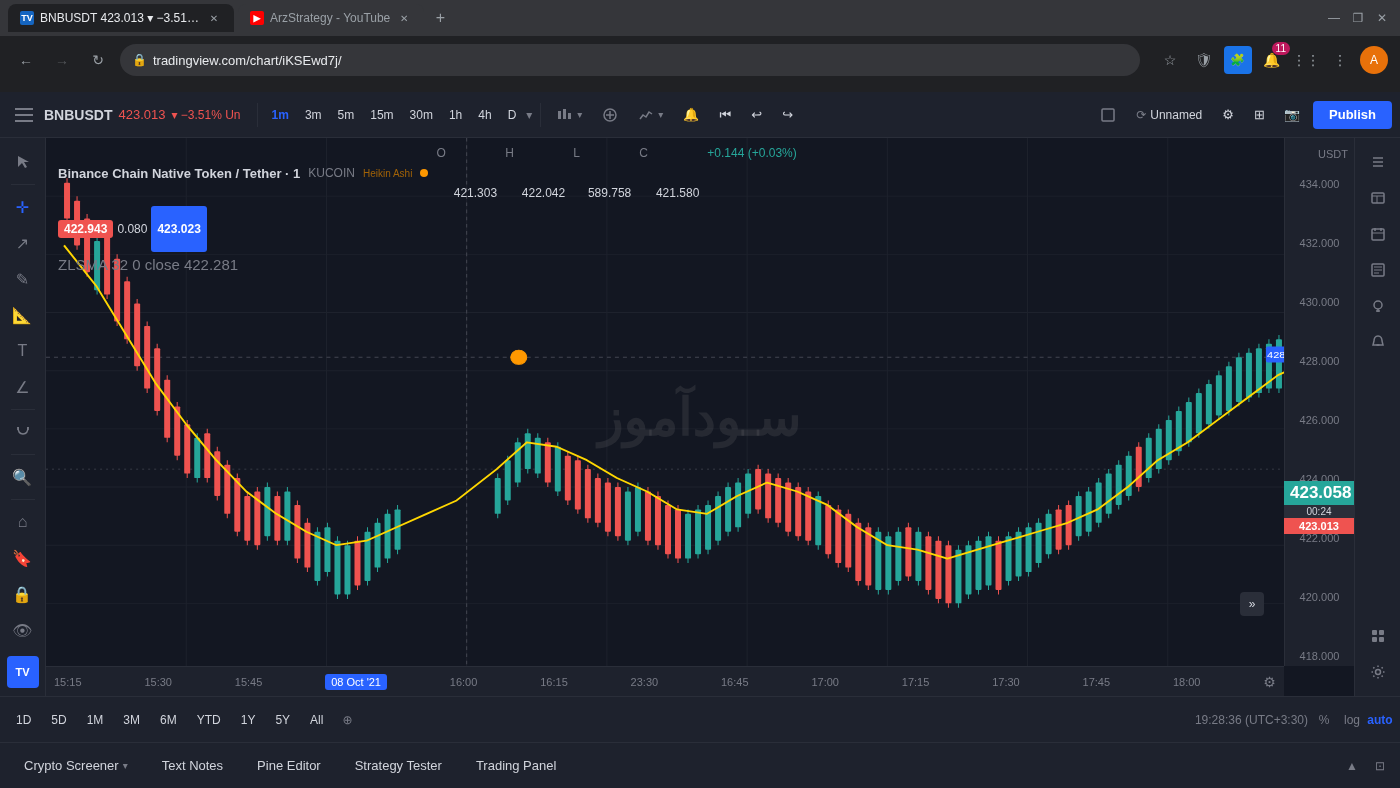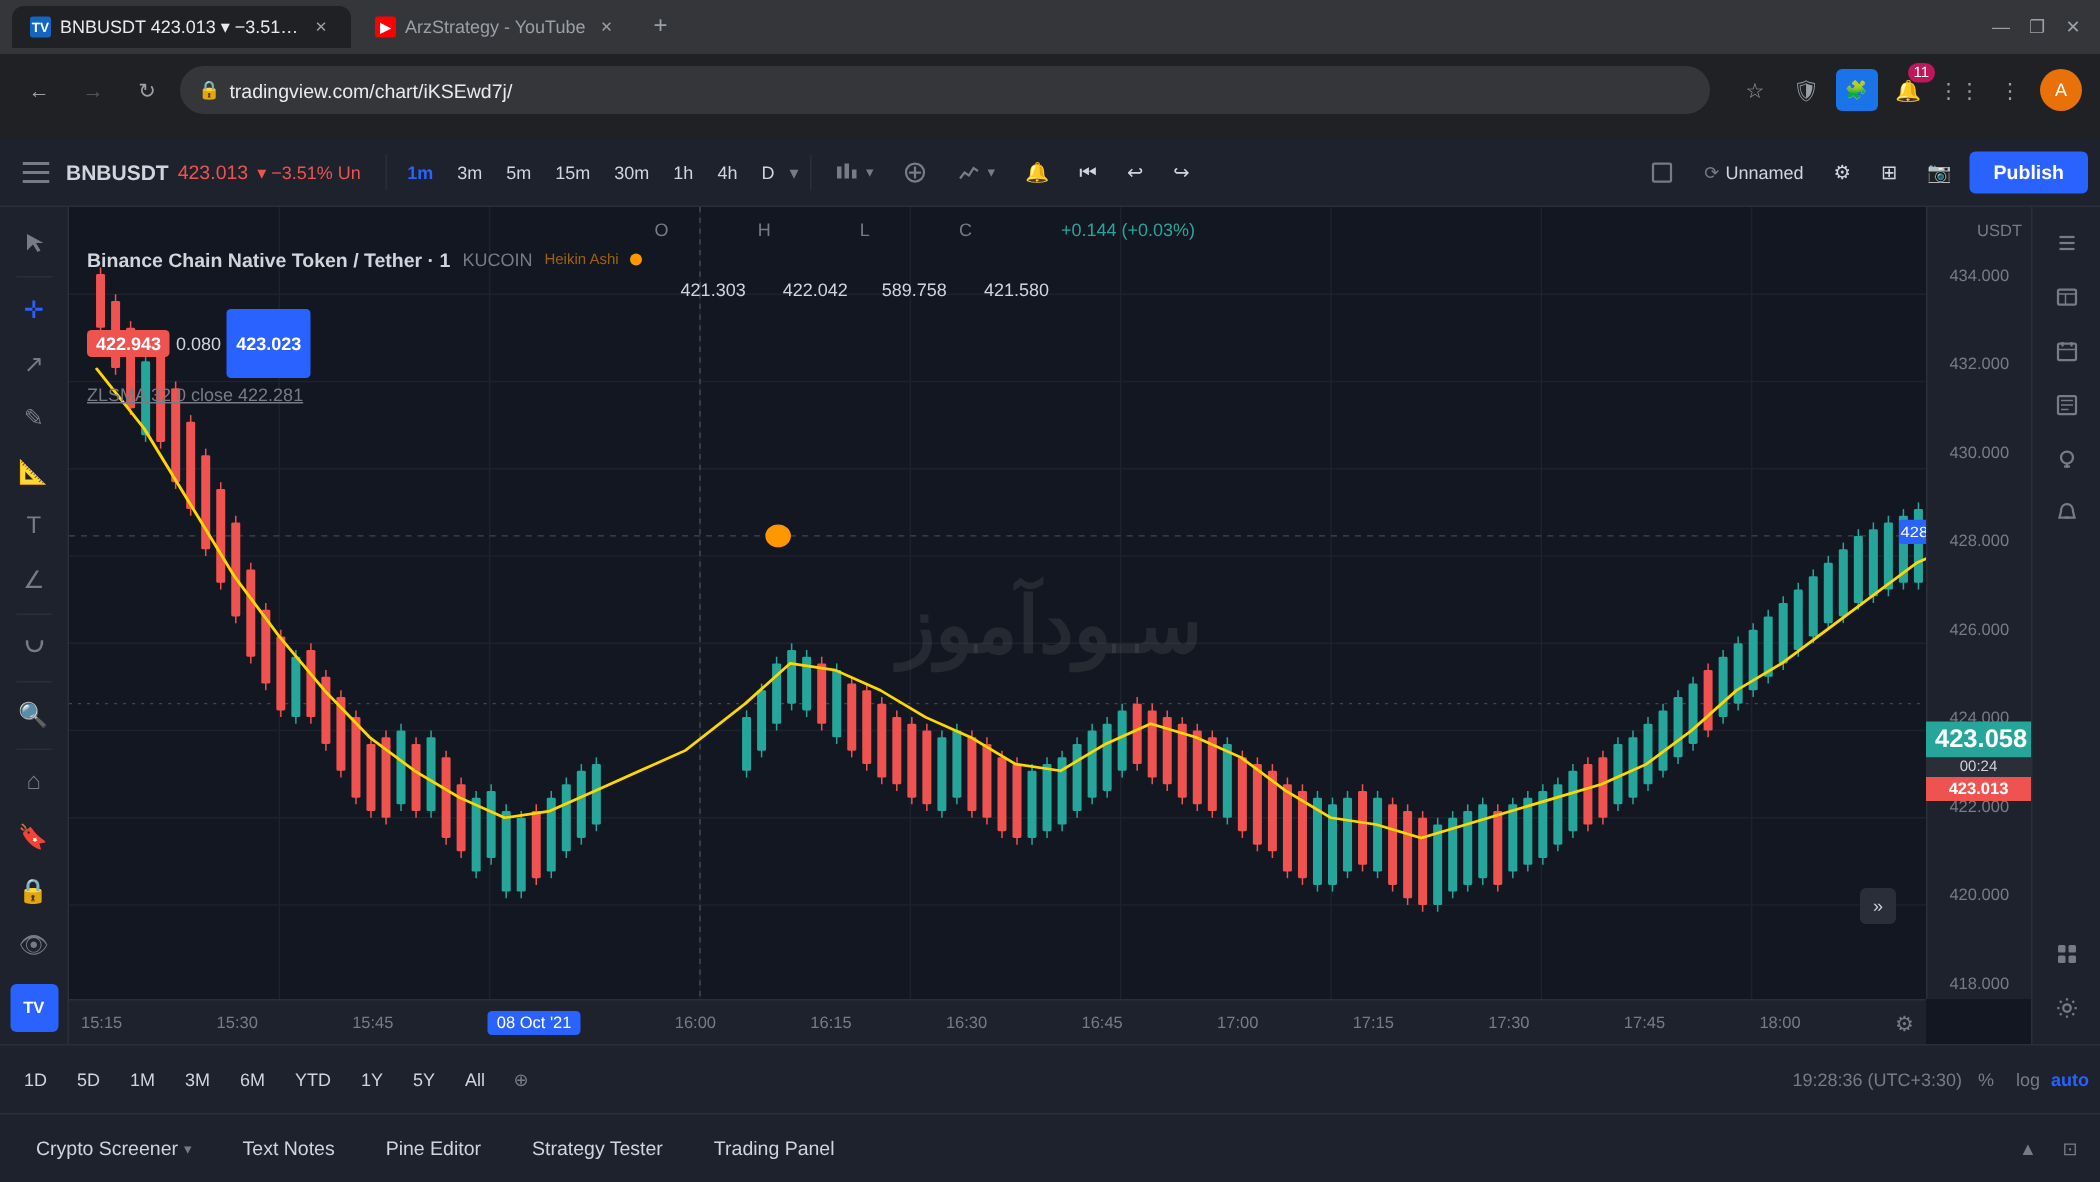--- a/index.html
+++ b/index.html
@@ -332,24 +332,23 @@
       background: #2962ff;
       color: white;
       padding: 16px 6px;
       border-radius: 3px;
       font-size: 12px;
       font-weight: 600;
     }
     .price-spacing { font-size: 12px; color: #d1d4dc; }
 
     .zlsma-label {
-      font-size: 12px;
+      font-size: 15px;
       color: #787b86;
       margin-top: 4px;
-      text-decoration: underline;
     }
 
     
     .chart-svg-container {
       position: absolute;
       top: 0;
       left: 0;
       right: 46px;
       bottom: 30px;
     }
@@ -1192,21 +1191,21 @@
 
       <div style="position:absolute;right:2px;top:8px;font-size:11px;color:#787b86;padding:2px 4px;margin-left:33px;">USDT</div>
 
       <div class="time-axis">
         <span class="time-label">15:15</span>
         <span class="time-label">15:30</span>
         <span class="time-label">15:45</span>
         <span class="time-label highlighted">08 Oct '21</span>
         <span class="time-label">16:00</span>
         <span class="time-label">16:15</span>
-        <span class="time-label">16:30</span>
+        <span class="time-label">23:30</span>
         <span class="time-label">16:45</span>
         <span class="time-label">17:00</span>
         <span class="time-label">17:15</span>
         <span class="time-label">17:30</span>
         <span class="time-label">17:45</span>
         <span class="time-label">18:00</span>
         <span style="cursor:pointer;font-size:14px;">⚙</span>
       </div>
 
       <div class="collapse-arrow">»</div>

